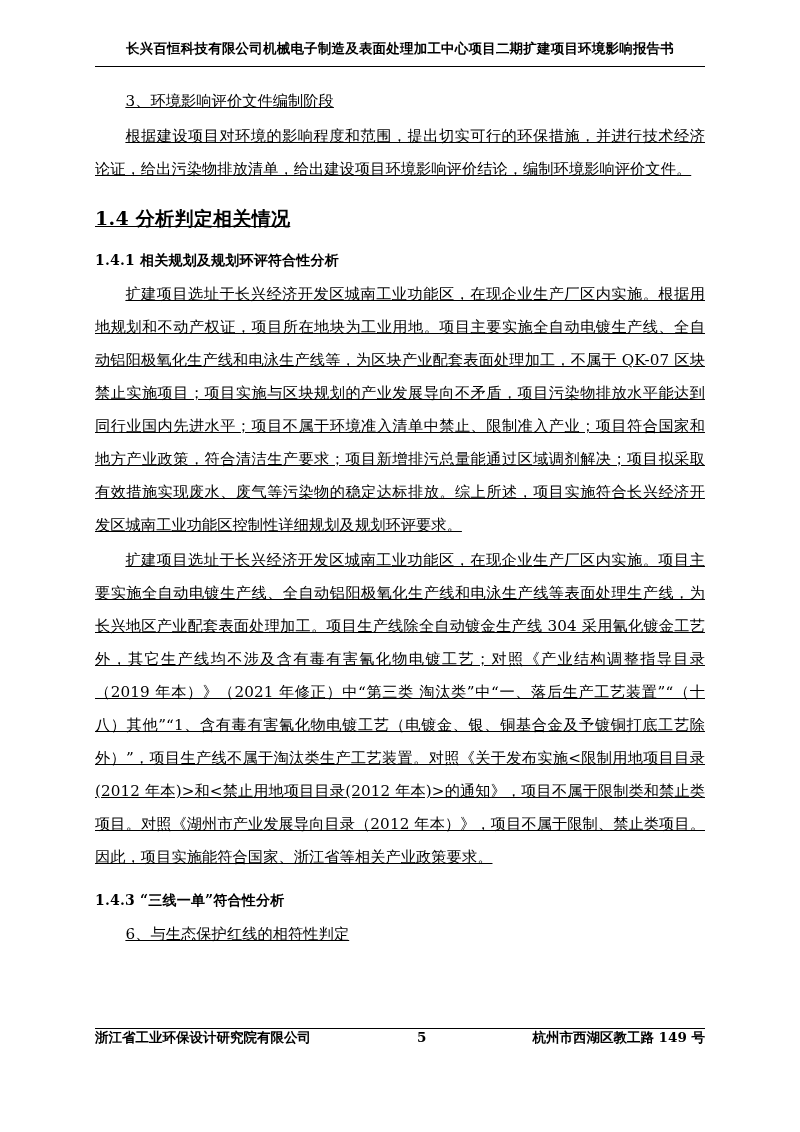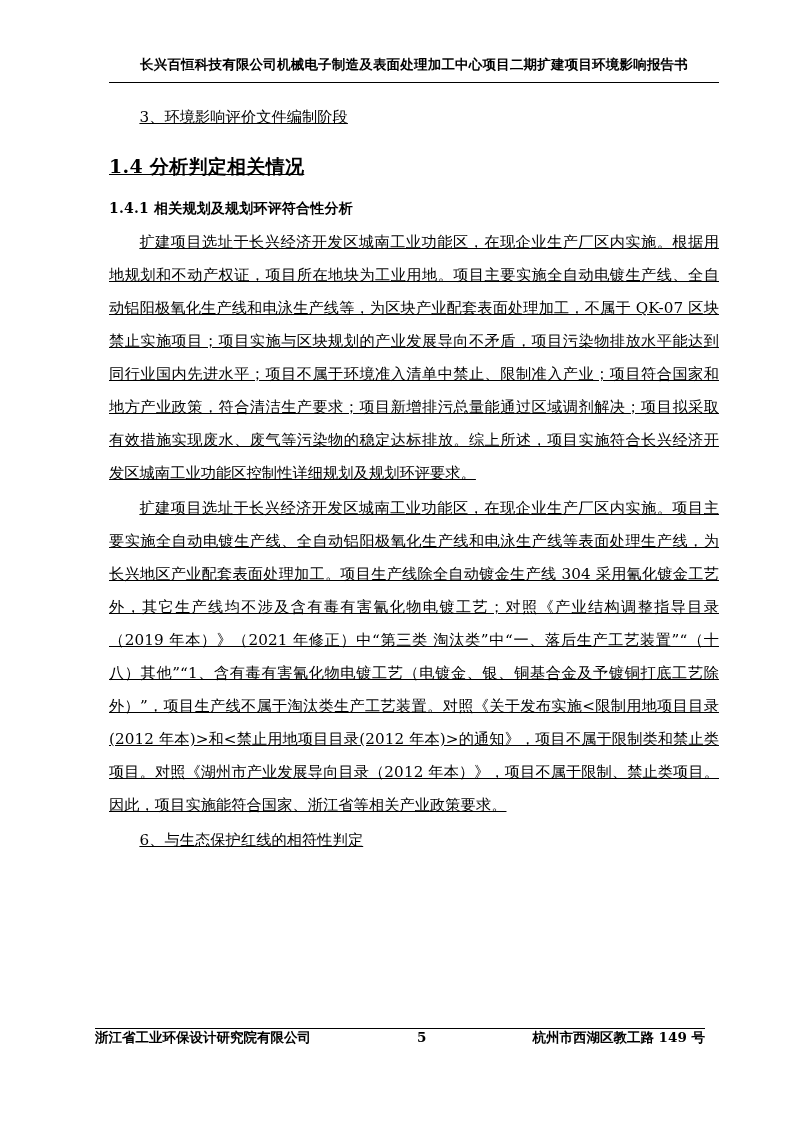--- a/index.html
+++ b/index.html
@@ -12,24 +12,23 @@
     height: 1132px;
     background: #ffffff;
     position: relative;
     box-sizing: border-box;
     font-family: "DejaVu Serif", "Liberation Serif", serif;
     color: #000000;
     overflow: hidden;
   }
   .page-inner {
     position: absolute;
-    left: 109px;
+    left: 95px;
     top: 40px;
     width: 610px;
-    margin-top: 16px;
   }
   
   .doc-header {
     text-align: center;
     font-size: 13.5px;
     font-family: "DejaVu Serif", "Liberation Serif", serif;
     font-weight: bold;
     letter-spacing: 0.2px;
     padding-bottom: 8px;
     border-bottom: 1.2px solid #000;
@@ -88,30 +87,32 @@
 <div class="page">
 
   <div class="page-inner">
 
     <div class="doc-header">长兴百恒科技有限公司机械电子制造及表面处理加工中心项目二期扩建项目环境影响报告书</div>
 
     <div class="body-area">
 
       <p class="para">3、环境影响评价文件编制阶段</p>
 
+      <p class="para">根据建设项目对环境的影响程度和范围，提出切实可行的环保措施，并进行技术经济论证，给出污染物排放清单，给出建设项目环境影响评价结论，编制环境影响评价文件。</p>
 
       <h2 class="h-1">1.4 分析判定相关情况</h2>
 
       <h3 class="h-2">1.4.1 相关规划及规划环评符合性分析</h3>
 
       <p class="para">扩建项目选址于长兴经济开发区城南工业功能区，在现企业生产厂区内实施。根据用地规划和不动产权证，项目所在地块为工业用地。项目主要实施全自动电镀生产线、全自动铝阳极氧化生产线和电泳生产线等，为区块产业配套表面处理加工，不属于 QK-07 区块禁止实施项目；项目实施与区块规划的产业发展导向不矛盾，项目污染物排放水平能达到同行业国内先进水平；项目不属于环境准入清单中禁止、限制准入产业；项目符合国家和地方产业政策，符合清洁生产要求；项目新增排污总量能通过区域调剂解决；项目拟采取有效措施实现废水、废气等污染物的稳定达标排放。综上所述，项目实施符合长兴经济开发区城南工业功能区控制性详细规划及规划环评要求。</p>
 
 
       <p class="para">扩建项目选址于长兴经济开发区城南工业功能区，在现企业生产厂区内实施。项目主要实施全自动电镀生产线、全自动铝阳极氧化生产线和电泳生产线等表面处理生产线，为长兴地区产业配套表面处理加工。项目生产线除全自动镀金生产线 304 采用氰化镀金工艺外，其它生产线均不涉及含有毒有害氰化物电镀工艺；对照《产业结构调整指导目录（2019 年本）》（2021 年修正）中“第三类 淘汰类”中“一、落后生产工艺装置”“（十八）其他”“1、含有毒有害氰化物电镀工艺（电镀金、银、铜基合金及予镀铜打底工艺除外）”，项目生产线不属于淘汰类生产工艺装置。对照《关于发布实施&lt;限制用地项目目录(2012 年本)&gt;和&lt;禁止用地项目目录(2012 年本)&gt;的通知》，项目不属于限制类和禁止类项目。对照《湖州市产业发展导向目录（2012 年本）》，项目不属于限制、禁止类项目。因此，项目实施能符合国家、浙江省等相关产业政策要求。</p>
 
+      <h3 class="h-2">1.4.3 “三线一单”符合性分析</h3>
 
       <p class="para">6、与生态保护红线的相符性判定</p>
 
     </div>
   </div>
 
   <div class="doc-footer">
     <span class="left">浙江省工业环保设计研究院有限公司</span>
     <span class="center">5</span>
     <span class="right">杭州市西湖区教工路 149 号</span>

